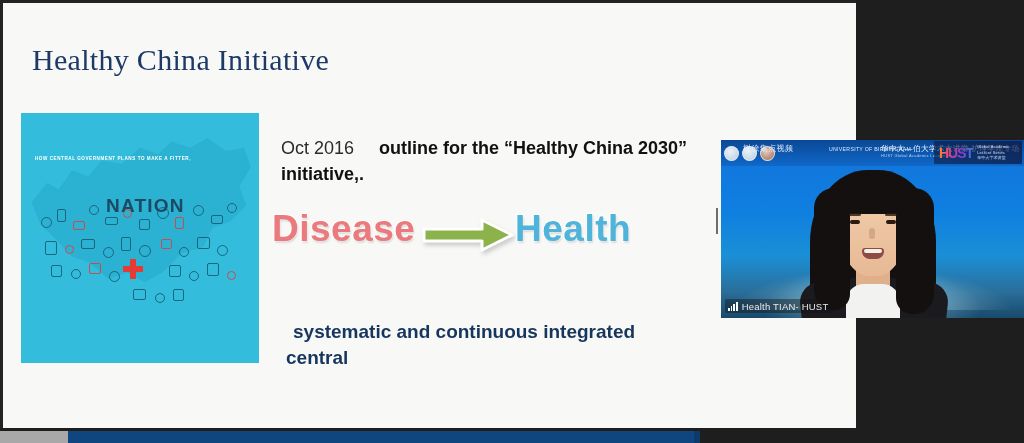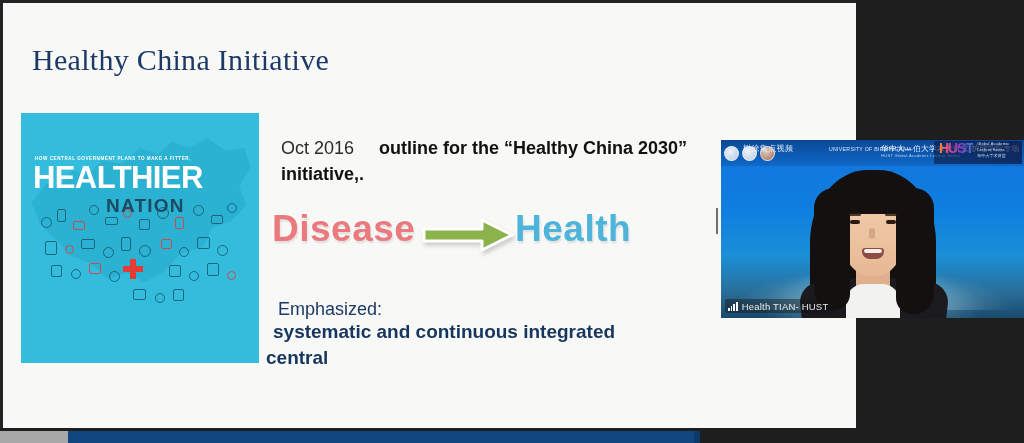--- a/index.html
+++ b/index.html
@@ -89,21 +89,21 @@
     text-shadow:1px 2px 2px rgba(0,0,0,.12);
     letter-spacing:.5px;
     text-align:right;
   }
 
   .emph-label{
     position:absolute; left:275px; top:296px;
     font-size:18px; color:#1d3a66; font-weight:normal;
   }
   .emph-body{
-    position:absolute; left:270px; top:316px; width:400px;
+    position:absolute; left:290px; top:316px; width:400px;
     font-size:19px; font-weight:bold; color:#16365e; line-height:1.35;
   }
   .emph-body .ln2{ display:block; margin-left:-7px; }
 
   
   .bottom-strip{
     position:absolute; left:0; top:428px; width:1024px; height:15px; background:#1e1e1e;
   }
   .bar-gray{ position:absolute; left:0; top:431px; width:68px; height:12px; background:#a8a8a8; }
   .bar-blue{ position:absolute; left:68px; top:431px; width:626px; height:12px; background:#10467f; }
@@ -154,21 +154,21 @@
     position:absolute; left:160px; top:4px;
     font-size:7.6px; color:#eaf3ff; letter-spacing:.4px; white-space:nowrap;
   }
   .cn-mid-sub{
     position:absolute; left:160px; top:13px;
     font-size:4px; color:#b9d2ee; letter-spacing:.3px; white-space:nowrap;
   }
   .hust-box{
     position:absolute; right:2px; top:1px; width:88px; height:23px;
     background:linear-gradient(90deg, rgba(10,20,55,.55), rgba(14,26,70,.75));
-    display:flex; gap:4px; padding-left:5px;
+    display:flex; align-items:center; gap:4px; padding-left:5px;
   }
   .hust-logo{
     font-family:"Liberation Sans", sans-serif; font-weight:bold; font-size:14px;
     letter-spacing:-1px; line-height:1;
     background:linear-gradient(90deg,#ff8a2b,#e03b8f,#8a3bd6,#3b7fe0);
     -webkit-background-clip:text; background-clip:text; color:transparent;
   }
   .hust-txt{
     font-size:3.9px; color:#cfe0f5; line-height:1.5; letter-spacing:.2px; white-space:nowrap;
   }
@@ -255,41 +255,39 @@
         <span class="ic sq" style="left:148px;top:152px;width:12px;height:12px;"></span>
         <span class="ic rnd" style="left:168px;top:158px;width:10px;height:10px;"></span>
         <span class="ic sq" style="left:186px;top:150px;width:12px;height:13px;"></span>
         <span class="ic rnd red" style="left:206px;top:158px;width:9px;height:9px;"></span>
         <span class="ic sq" style="left:112px;top:176px;width:13px;height:11px;"></span>
         <span class="ic rnd" style="left:134px;top:180px;width:10px;height:10px;"></span>
         <span class="ic sq" style="left:152px;top:176px;width:11px;height:12px;"></span>
         <span class="cross" style="left:102px;top:146px;"></span>
       </div>
       <div class="ig-kicker">How central government plans to make a fitter,</div>
-      <div class="ig-headline">HEALTHIER</div>
       <div class="ig-sub">NATION</div>
     </div>
 
     <div class="line-a">
       <span class="reg">Oct 2016</span>
       &nbsp;&nbsp;&nbsp;
       <span class="bold">outline for the “Healthy China 2030” initiative</span><span class="bold">,.</span>
     </div>
 
     <div class="ddrow">
       <div class="word-disease">Disease</div>
       <div class="arrow-wrap">
         <svg class="arrow-svg" viewBox="0 0 92 34" xmlns="http://www.w3.org/2000/svg">
           <path d="M2 11 L60 11 L60 2 L90 17 L60 32 L60 23 L2 23 Z" fill="#8cb24b" stroke="#ffffff" stroke-width="3" stroke-linejoin="round"></path>
         </svg>
       </div>
       <div class="word-health">Health</div>
     </div>
 
-    <div class="emph-label">Emphasized:</div>
     <div class="emph-body">
       <span>systematic and continuous integrated</span>
       <span class="ln2">central</span>
     </div>
 
   </div>
 </div>
 
 <div class="bottom-strip"></div>
 <div class="bar-gray"></div>

